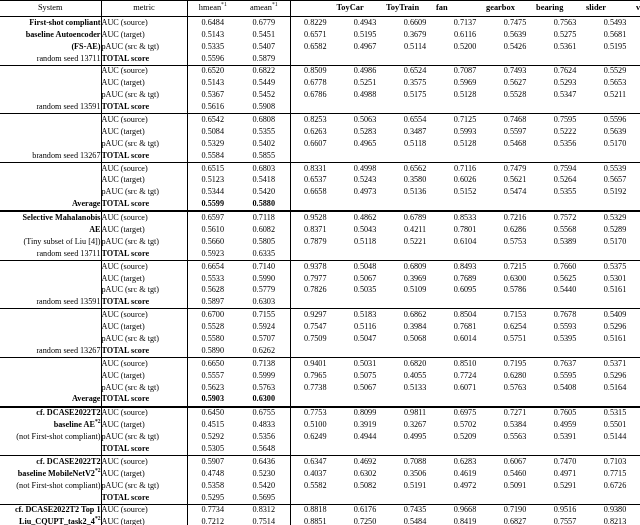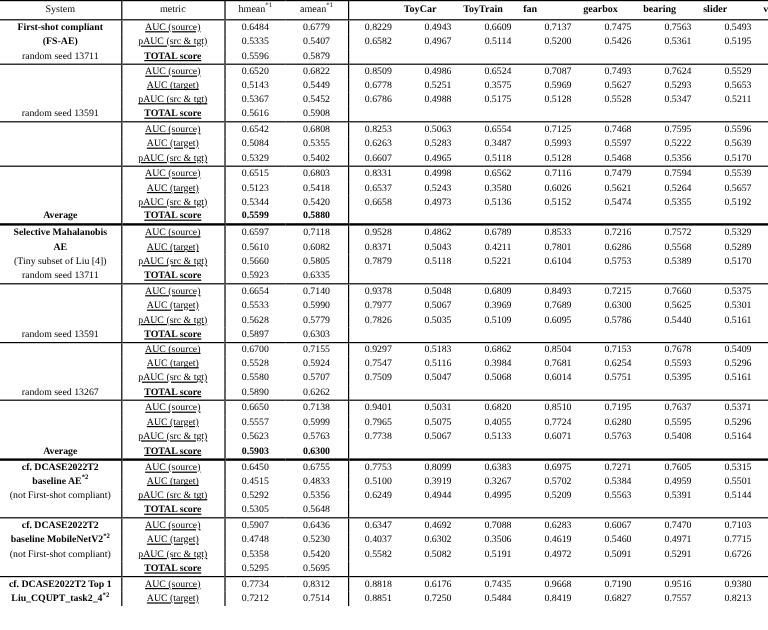--- a/index.html
+++ b/index.html
@@ -49,29 +49,28 @@
   .dblrule td{border-top:2.6px double #000;}
 
   
   .vr-sys{border-right:0.7px solid #000;}
   .vr-met{border-right:0.7px solid #000;}
   .vr-am{border-right:0.7px solid #000;}
 
   
   tr.drow td{height:11.9px;}
   td.sys{
-    text-align:center;
+    text-align:right;
     padding-left:3px;
     font-size:8.2px;
   }
   td.sys.b{font-weight:bold;}
   td.metric{
-    text-align:center;
+    text-align:left;
     font-size:8.2px;
-    text-decoration:underline;
   }
   td.metric.tot{font-weight:bold;margin-left:48px;}
   td.num{
     text-align:center;
     font-size:8.2px;
   }
   td.num.b{font-weight:bold;}
 </style>
 </head>
 <body>
@@ -115,20 +114,33 @@
           <td class="num vr-am">0.6779</td>
           <td class="num">0.8229</td>
           <td class="num">0.4943</td>
           <td class="num">0.6609</td>
           <td class="num">0.7137</td>
           <td class="num">0.7475</td>
           <td class="num">0.7563</td>
           <td class="num">0.5493</td>
         </tr>
         <tr class="drow">
+          <td class="sys vr-sys b">baseline Autoencoder</td>
+          <td class="metric vr-met">AUC (target)</td>
+          <td class="num">0.5143</td>
+          <td class="num vr-am">0.5451</td>
+          <td class="num">0.6571</td>
+          <td class="num">0.5195</td>
+          <td class="num">0.3679</td>
+          <td class="num">0.6116</td>
+          <td class="num">0.5639</td>
+          <td class="num">0.5275</td>
+          <td class="num">0.5681</td>
+        </tr>
+        <tr class="drow">
           <td class="sys vr-sys b">(FS-AE)</td>
           <td class="metric vr-met">pAUC (src &amp; tgt)</td>
           <td class="num">0.5335</td>
           <td class="num vr-am">0.5407</td>
           <td class="num">0.6582</td>
           <td class="num">0.4967</td>
           <td class="num">0.5114</td>
           <td class="num">0.5200</td>
           <td class="num">0.5426</td>
           <td class="num">0.5361</td>
@@ -231,20 +243,33 @@
           <td class="num">0.5329</td>
           <td class="num vr-am">0.5402</td>
           <td class="num">0.6607</td>
           <td class="num">0.4965</td>
           <td class="num">0.5118</td>
           <td class="num">0.5128</td>
           <td class="num">0.5468</td>
           <td class="num">0.5356</td>
           <td class="num">0.5170</td>
         </tr>
+        <tr class="drow">
+          <td class="sys vr-sys">brandom seed 13267</td>
+          <td class="metric vr-met tot">TOTAL score</td>
+          <td class="num">0.5584</td>
+          <td class="num vr-am">0.5855</td>
+          <td class="num"></td>
+          <td class="num"></td>
+          <td class="num"></td>
+          <td class="num"></td>
+          <td class="num"></td>
+          <td class="num"></td>
+          <td class="num"></td>
+        </tr>
         <tr class="drow thinrule">
           <td class="sys vr-sys"></td>
           <td class="metric vr-met">AUC (source)</td>
           <td class="num">0.6515</td>
           <td class="num vr-am">0.6803</td>
           <td class="num">0.8331</td>
           <td class="num">0.4998</td>
           <td class="num">0.6562</td>
           <td class="num">0.7116</td>
           <td class="num">0.7479</td>
@@ -498,21 +523,21 @@
           <td class="num"></td>
           <td class="num"></td>
         </tr>
         <tr class="drow dblrule">
           <td class="sys vr-sys b">cf. DCASE2022T2</td>
           <td class="metric vr-met">AUC (source)</td>
           <td class="num">0.6450</td>
           <td class="num vr-am">0.6755</td>
           <td class="num">0.7753</td>
           <td class="num">0.8099</td>
-          <td class="num">0.6383</td>
+          <td class="num">0.9811</td>
           <td class="num">0.6975</td>
           <td class="num">0.7271</td>
           <td class="num">0.7605</td>
           <td class="num">0.5315</td>
         </tr>
         <tr class="drow">
           <td class="sys vr-sys b"><span>baseline AE</span><sup>*2</sup></td>
           <td class="metric vr-met">AUC (target)</td>
           <td class="num">0.4515</td>
           <td class="num vr-am">0.4833</td>

